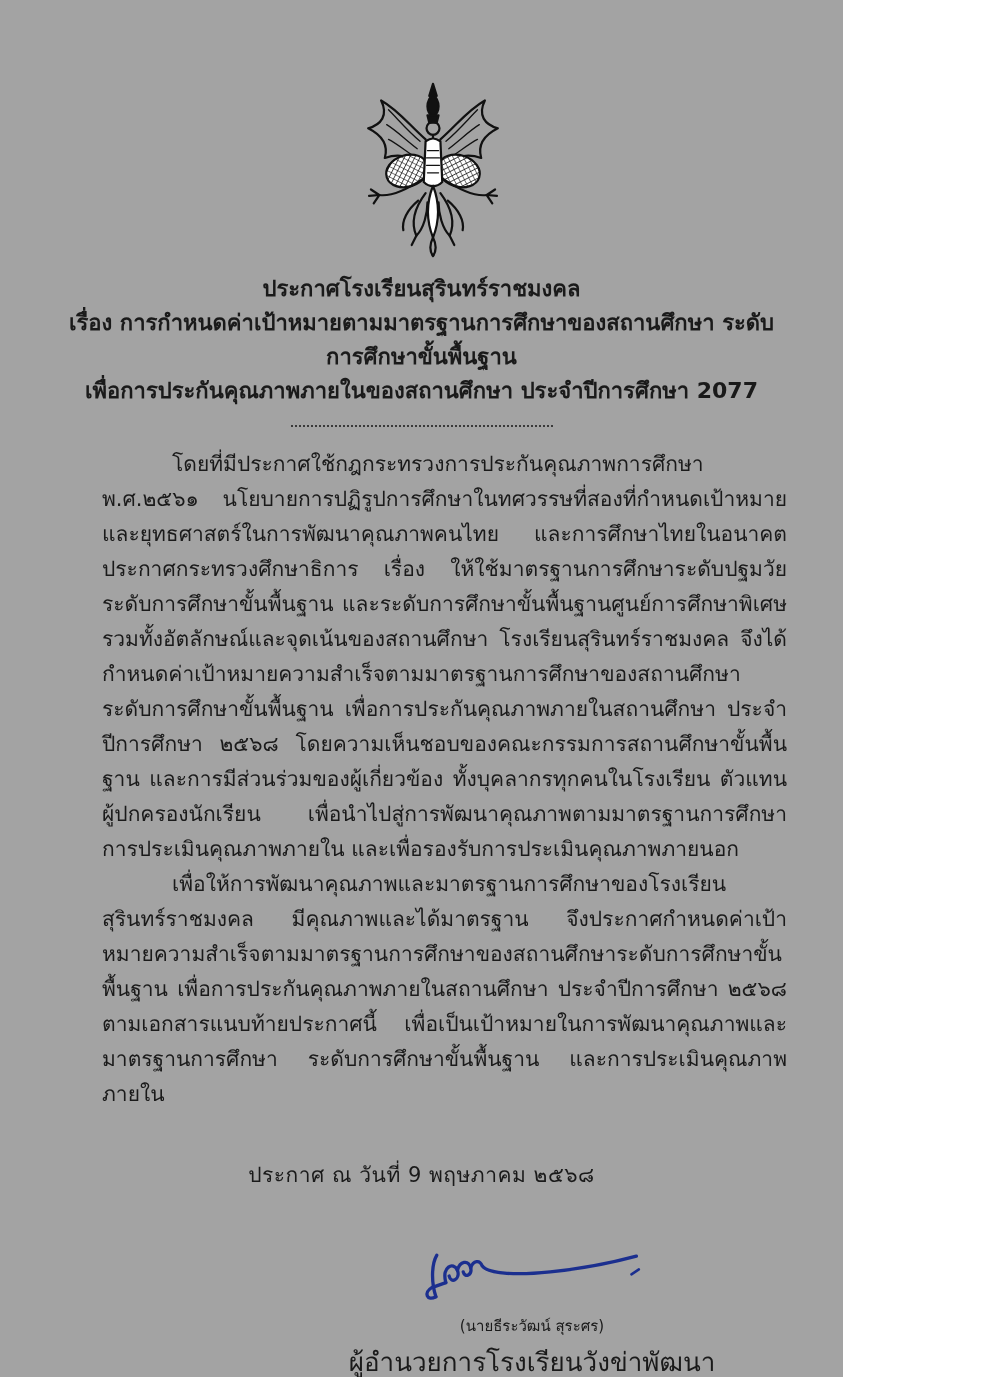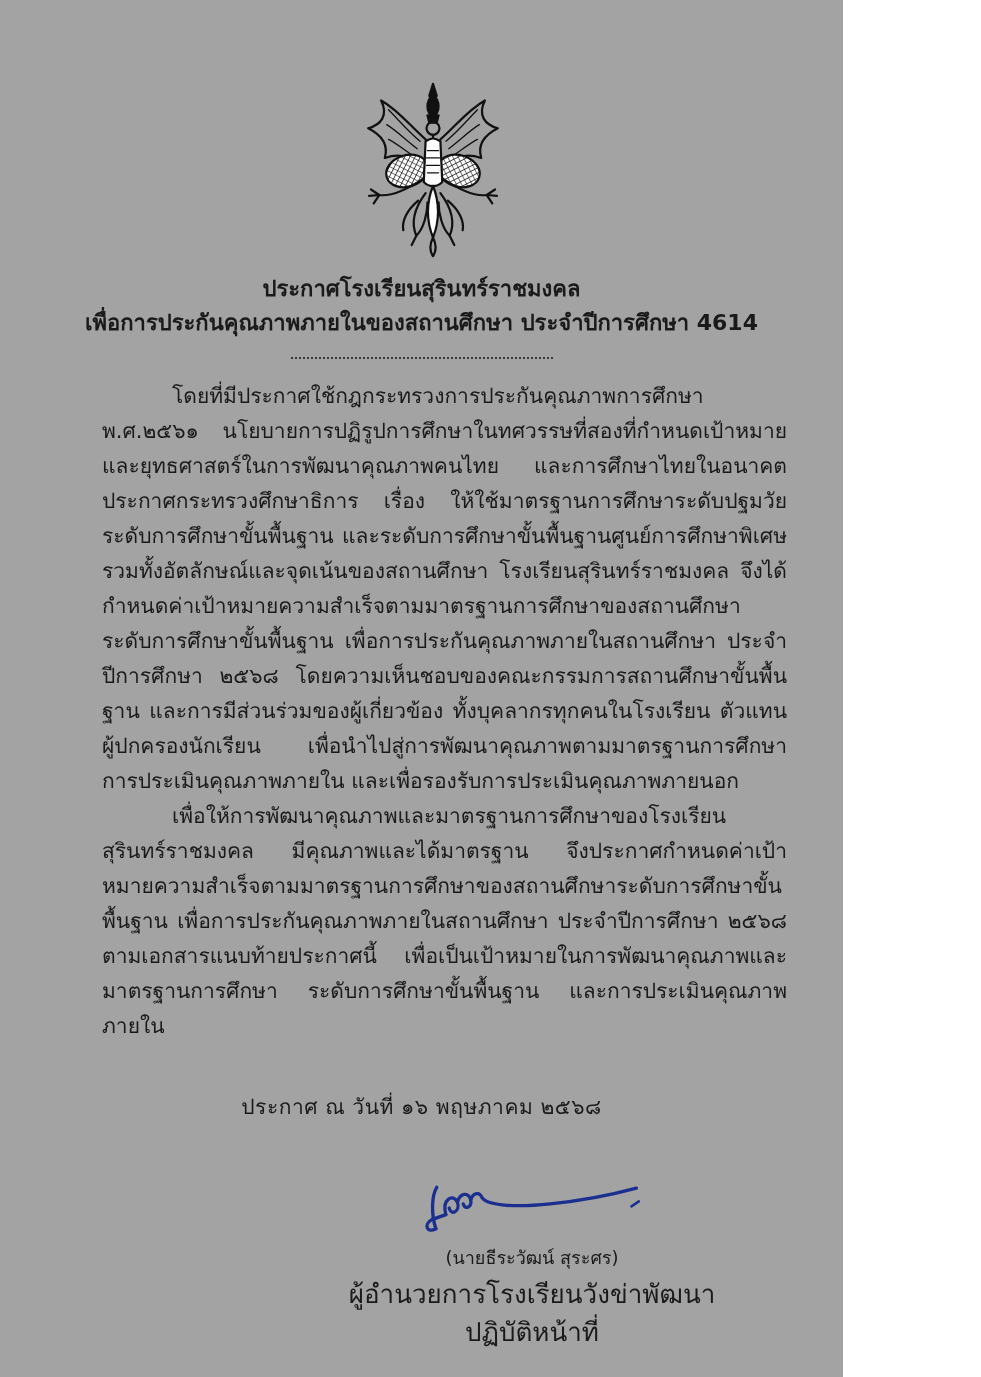--- a/index.html
+++ b/index.html
@@ -50,21 +50,21 @@
     font-size: 21px;
     letter-spacing: 0.5px;
   }
   .sig-block {
     width: 420px;
     margin: 56px 0 0 322px;
     text-align: center;
   }
   .sig-image { display: block; margin: 0 auto; }
   .sig-name {
-    font-size: 18px;
+    font-size: 15px;
     margin-top: 4px;
     line-height: 34px;
     text-align: center;
   }
   .sig-title {
     font-size: 26px;
     line-height: 38px;
   }
 </style>
 </head>
@@ -119,31 +119,32 @@
         <path d="M64 128 C52 138 46 150 48 160"></path>
         <path d="M96 128 C108 138 114 150 112 160"></path>
         <path d="M80 168 C76 176 76 182 80 188 C84 182 84 176 80 168 Z"></path>
         <path d="M62 166 l-5 10 M98 166 l5 10"></path>
       </g>
     </svg>
   </div>
 
   <div class="title-block">
     <div>ประกาศโรงเรียนสุรินทร์ราชมงคล</div>
-    <div>เพื่อการประกันคุณภาพภายในของสถานศึกษา ประจำปีการศึกษา 4614</div>
+    <div>เรื่อง การกำหนดค่าเป้าหมายตามมาตรฐานการศึกษาของสถานศึกษา ระดับการศึกษาขั้นพื้นฐาน</div>
+    <div>เพื่อการประกันคุณภาพภายในของสถานศึกษา ประจำปีการศึกษา 2077</div>
   </div>
 
   <div class="separator"></div>
 
   <div class="content">
     <p>โดยที่มีประกาศใช้กฎกระทรวงการประกันคุณภาพการศึกษา พ.ศ.๒๕๖๑ นโยบายการปฏิรูปการศึกษาในทศวรรษที่สองที่กำหนดเป้าหมายและยุทธศาสตร์ในการพัฒนาคุณภาพคนไทย และการศึกษาไทยในอนาคต ประกาศกระทรวงศึกษาธิการ เรื่อง ให้ใช้มาตรฐานการศึกษาระดับปฐมวัย ระดับการศึกษาขั้นพื้นฐาน และระดับการศึกษาขั้นพื้นฐานศูนย์การศึกษาพิเศษ รวมทั้งอัตลักษณ์และจุดเน้นของสถานศึกษา โรงเรียนสุรินทร์ราชมงคล จึงได้กำหนดค่าเป้าหมายความสำเร็จตามมาตรฐานการศึกษาของสถานศึกษา ระดับการศึกษาขั้นพื้นฐาน เพื่อการประกันคุณภาพภายในสถานศึกษา ประจำปีการศึกษา ๒๕๖๘ โดยความเห็นชอบของคณะกรรมการสถานศึกษาขั้นพื้นฐาน และการมีส่วนร่วมของผู้เกี่ยวข้อง ทั้งบุคลากรทุกคนในโรงเรียน ตัวแทนผู้ปกครองนักเรียน เพื่อนำไปสู่การพัฒนาคุณภาพตามมาตรฐานการศึกษา การประเมินคุณภาพภายใน และเพื่อรองรับการประเมินคุณภาพภายนอก</p>
     <p>เพื่อให้การพัฒนาคุณภาพและมาตรฐานการศึกษาของโรงเรียนสุรินทร์ราชมงคล มีคุณภาพและได้มาตรฐาน จึงประกาศกำหนดค่าเป้าหมายความสำเร็จตามมาตรฐานการศึกษาของสถานศึกษาระดับการศึกษาขั้นพื้นฐาน เพื่อการประกันคุณภาพภายในสถานศึกษา ประจำปีการศึกษา ๒๕๖๘ ตามเอกสารแนบท้ายประกาศนี้ เพื่อเป็นเป้าหมายในการพัฒนาคุณภาพและมาตรฐานการศึกษา ระดับการศึกษาขั้นพื้นฐาน และการประเมินคุณภาพภายใน</p>
   </div>
 
-  <div class="date-line">ประกาศ ณ วันที่ ๑๖ พฤษภาคม ๒๕๖๘</div>
+  <div class="date-line">ประกาศ ณ วันที่ 9 พฤษภาคม ๒๕๖๘</div>
 
   <div class="sig-block">
     <svg class="sig-image" width="280" height="58" viewBox="0 0 280 70" aria-hidden="true">
       <g fill="none" stroke="#1b2f8f" stroke-width="4" stroke-linecap="round" stroke-linejoin="round">
         <path d="M24 60 C18 42 19 20 25 10"></path>
         <path d="M24 60 C13 66 9 55 19 49 L36 43"></path>
         <path d="M36 43 C31 24 45 17 50 28 C54 39 42 45 40 35"></path>
         <path d="M50 28 C53 17 63 15 66 25 C68 34 59 38 57 30"></path>
         <path d="M66 25 C69 16 77 15 80 23 C88 33 124 34 162 30 C202 26 240 18 266 11"></path>
         <path d="M260 33 l9 -6" stroke-width="3"></path>

